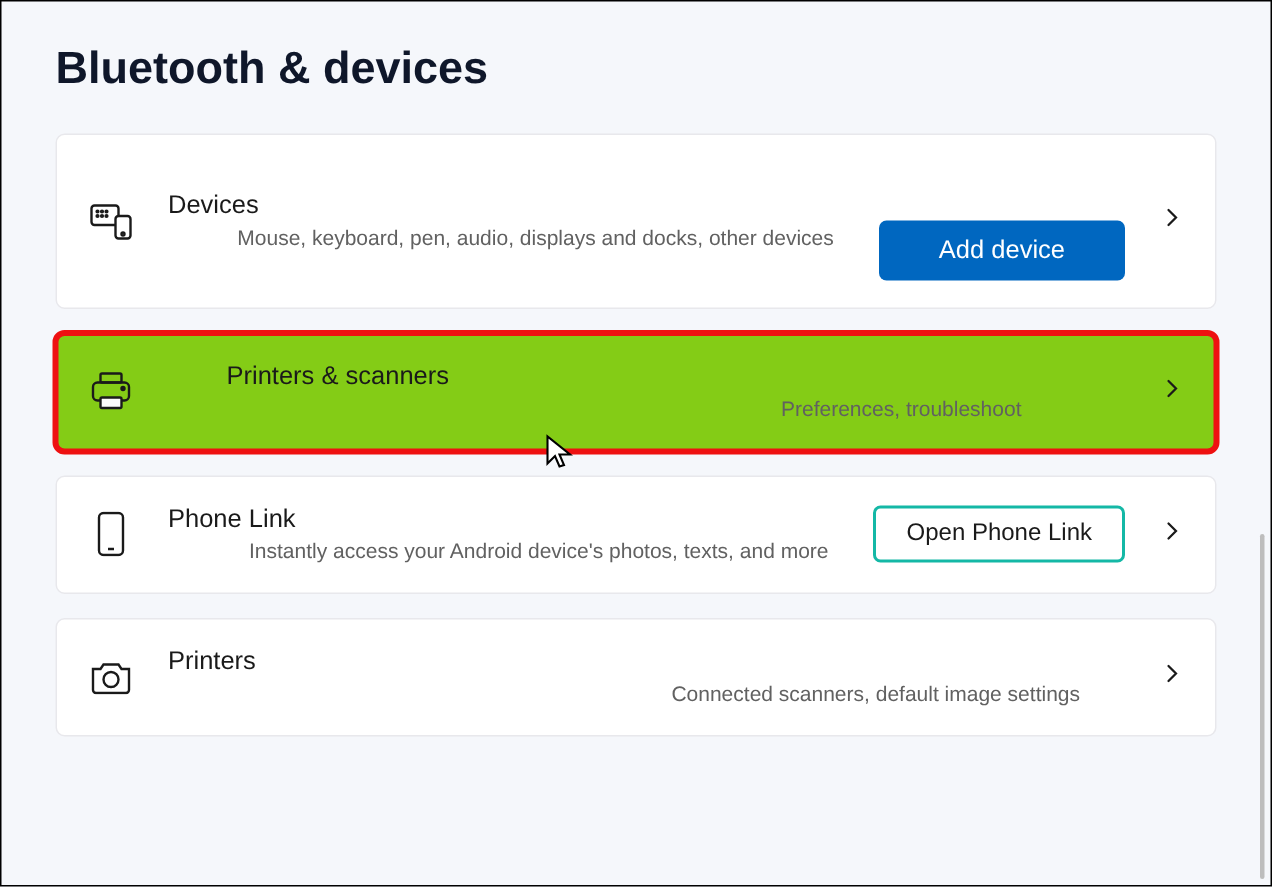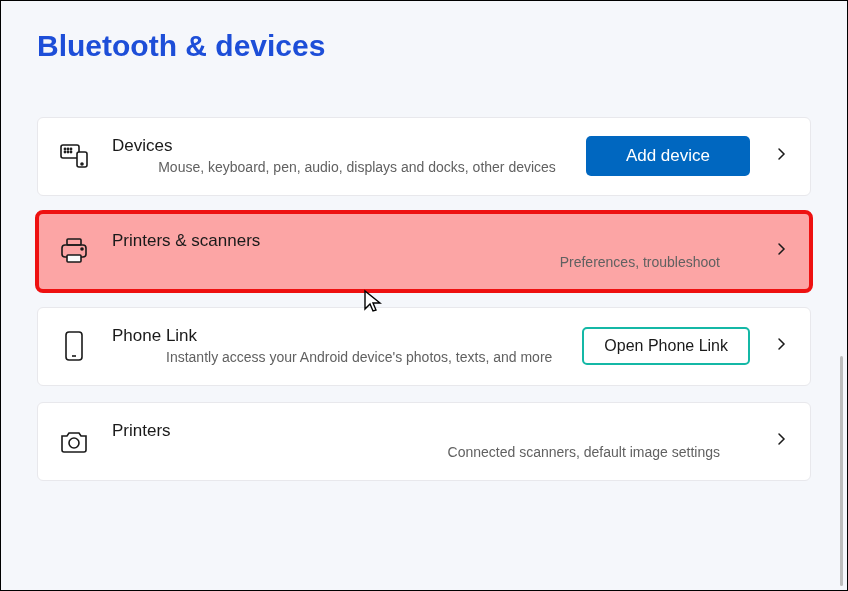--- a/index.html
+++ b/index.html
@@ -9,37 +9,38 @@
       width: 848px;
       height: 591px;
       overflow: hidden;
       position: relative;
       border: 1px solid #000;
     }
     .page { padding: 28px 36px 0 36px; }
     .page-title {
       font-size: 30px;
       font-weight: 600;
-      color: #1d4ed8;
-      margin-bottom: 54px;
+      color: #0f172a;
+      margin-bottom: 26px;
     }
     .card {
       background: #fff;
       border: 1px solid #e8e8ec;
       border-radius: 6px;
       padding: 18px 22px;
       display: flex;
       align-items: center;
       margin-bottom: 16px;
       position: relative;
     }
     .card.highlighted {
       outline: 4px solid #e11;
       outline-offset: -2px;
-      background: #fca5a5;
+      background: #84cc16;
+      gap: 39px;
     }
     .row-icon {
       width: 28px;
       height: 28px;
       flex-shrink: 0;
       display: flex;
       align-items: center;
       justify-content: center;
     }
     .row-text {
@@ -62,20 +63,21 @@
     }
     .btn-primary {
       background: #0067c0;
       color: #fff;
       border: none;
       border-radius: 5px;
       font-size: 17px;
       padding: 10px 40px;
       cursor: pointer;
       font-family: inherit;
+      margin-top: 39px;
     }
     .btn-secondary {
       background: #fff;
       color: #1a1a1a;
       border: 2px solid #14b8a6;
       border-radius: 5px;
       font-size: 16px;
       padding: 8px 20px;
       cursor: pointer;
       font-family: inherit;

